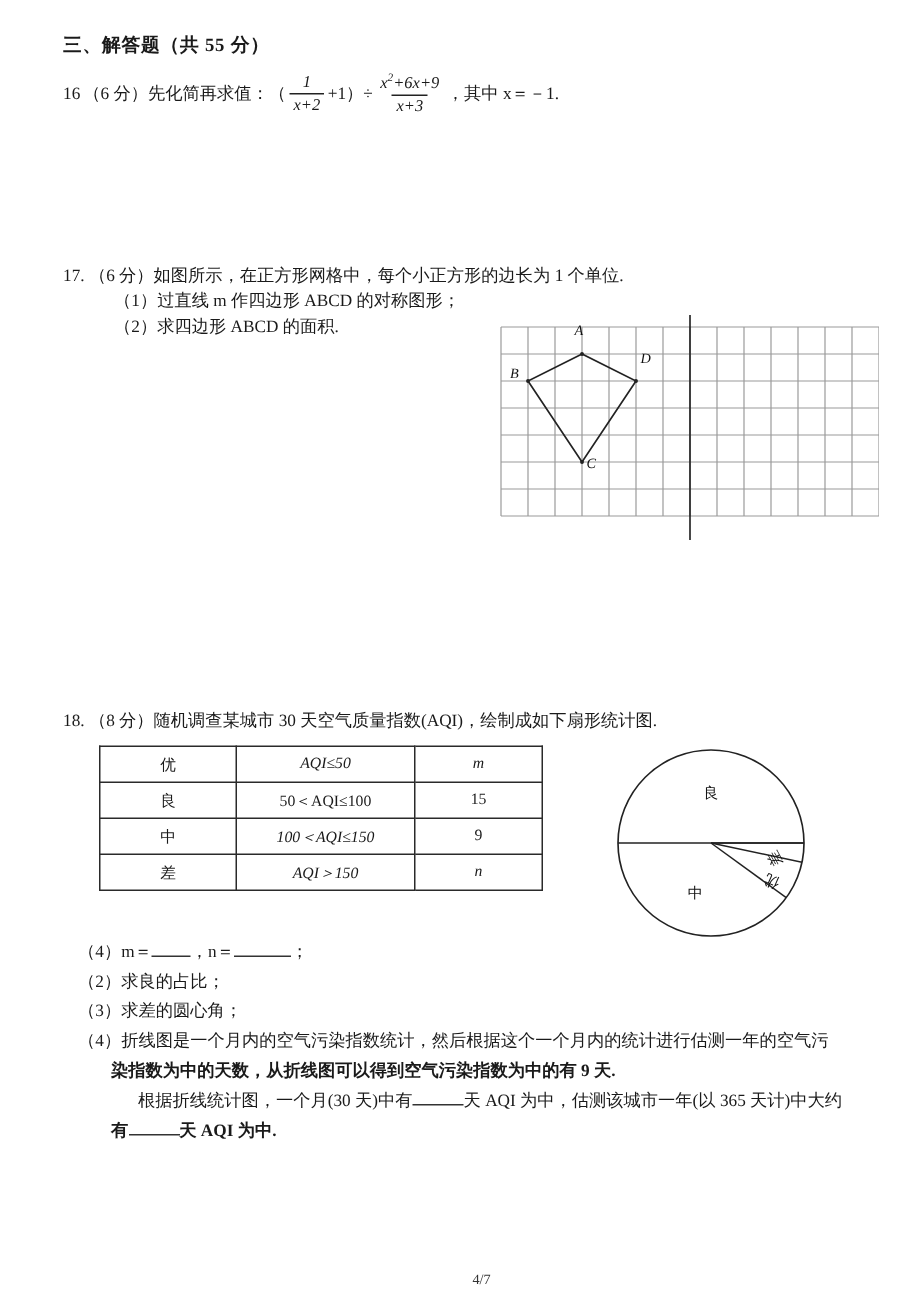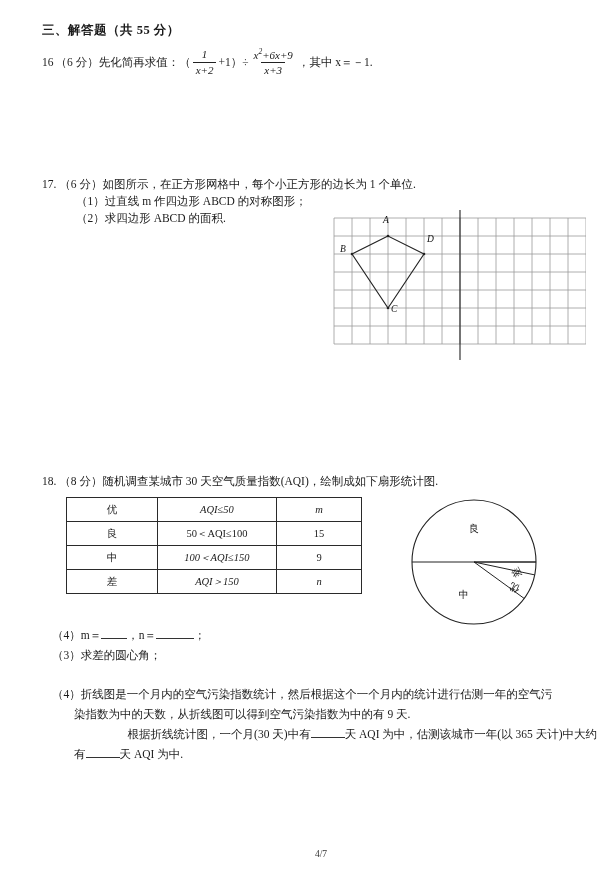--- a/index.html
+++ b/index.html
@@ -44,22 +44,22 @@
   }
   .tbl td.c1{width:84px;}
   .tbl td.c2{width:112px;}
   .tbl td.c3{width:78px;}
   .tbl td.hdr{height:34px;line-height:14px;}
   .pie{position:absolute;left:404px;top:498px;}
   .subqs{position:absolute;left:52px;top:626px;width:540px;}
   .subqs .q{font-size:11.5px;line-height:19.5px;white-space:nowrap;}
   .blank{display:inline-block;border-bottom:1px solid #333;height:11px;}
   .q4{position:absolute;left:52px;top:684px;width:545px;font-size:11.5px;line-height:20px;}
-  .q4 .ind{margin-left:22px;display:block;}
-  .q4 .ind2{margin-left:40px;display:block;text-align:right;}
+  .q4 .ind{margin-left:22px;display:block;font-weight:bold;}
+  .q4 .ind2{margin-left:40px;display:block;}
 
   .footer{
     position:absolute;left:18px;top:849px;width:606px;
     text-align:center;font-size:9.5px;color:#333;
   }
 </style>
 </head>
 <body>
 
 <div class="page">
@@ -177,20 +177,21 @@
         <text x="59.46252049181429" y="100.43102720566473" text-anchor="middle" font-size="10" font-family="&quot;Liberation Serif&quot;,serif" fill="#111">中</text>
         <text x="111.91346559664254" y="86.66107718431772" text-anchor="middle" font-size="10" font-family="&quot;Liberation Serif&quot;,serif" fill="#111" transform="rotate(-156,111.91346559664254,86.66107718431772)">优</text>
         <text x="115.62866455949637" y="72.79576589471993" text-anchor="middle" font-size="10" font-family="&quot;Liberation Serif&quot;,serif" fill="#111" transform="rotate(-119,115.62866455949637,72.79576589471993)">差</text>
       </svg>
   </div>
 
   <div class="subqs">
     <div class="q">
       <span>（4）m＝</span><span class="blank" style="width:26px;"></span><span>，n＝</span><span class="blank" style="width:38px;"></span><span>；</span>
     </div>
+    <div class="q">（2）求良的占比；</div>
     <div class="q">（3）求差的圆心角；</div>
   </div>
 
   <div class="q4">
     <span>（4）折线图是一个月内的空气污染指数统计，然后根据这个一个月内的统计进行估测一年的空气污</span>
     <span class="ind">染指数为中的天数，从折线图可以得到空气污染指数为中的有 9 天.</span>
     <span class="ind2">
       <span>根据折线统计图，一个月(30 天)中有</span><span class="blank" style="width:34px;"></span><span>天 AQI 为中，估测该城市一年(以 365 天计)中大约</span>
     </span>
     <span class="ind">

